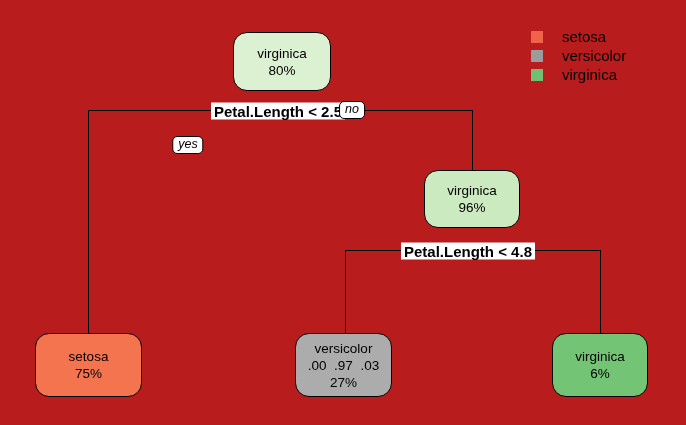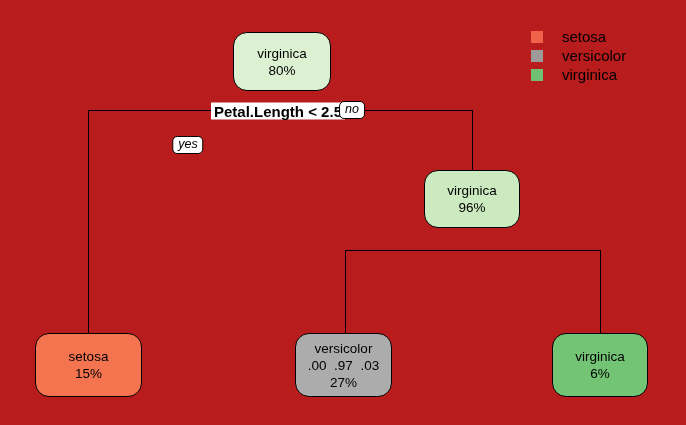--- a/index.html
+++ b/index.html
@@ -122,24 +122,25 @@
 
   <div class="branch-tag yes-tag">yes</div>
   <div class="split-label split1-label">Petal.Length &lt; 2.5</div>
   <div class="branch-tag no-tag">no</div>
 
   <div class="node node-internal" style="background-color: rgb(204, 234, 191);">
     <div class="node-class">virginica</div>
     <div class="node-pct">96%</div>
   </div>
 
+  <div class="split-label split2-label">Petal.Length &lt; 4.8</div>
 
   <div class="node node-setosa" style="background-color: rgb(244, 116, 79);">
     <div class="node-class">setosa</div>
-    <div class="node-pct">15%</div>
+    <div class="node-pct">75%</div>
   </div>
 
   <div class="node node-versicolor" style="background-color: rgb(172, 172, 172);">
     <div class="node-class">versicolor</div>
     <div class="node-probs">.00  .97  .03</div>
     <div class="node-pct">27%</div>
   </div>
 
   <div class="node node-virginica" style="background-color: rgb(116, 196, 118);">
     <div class="node-class">virginica</div>

